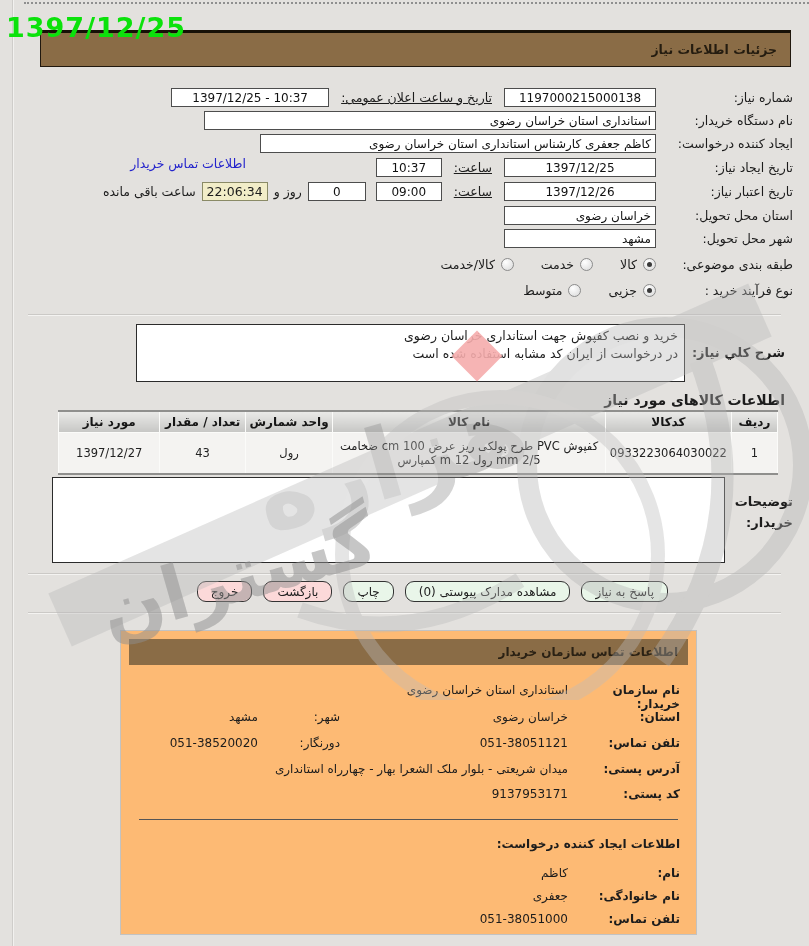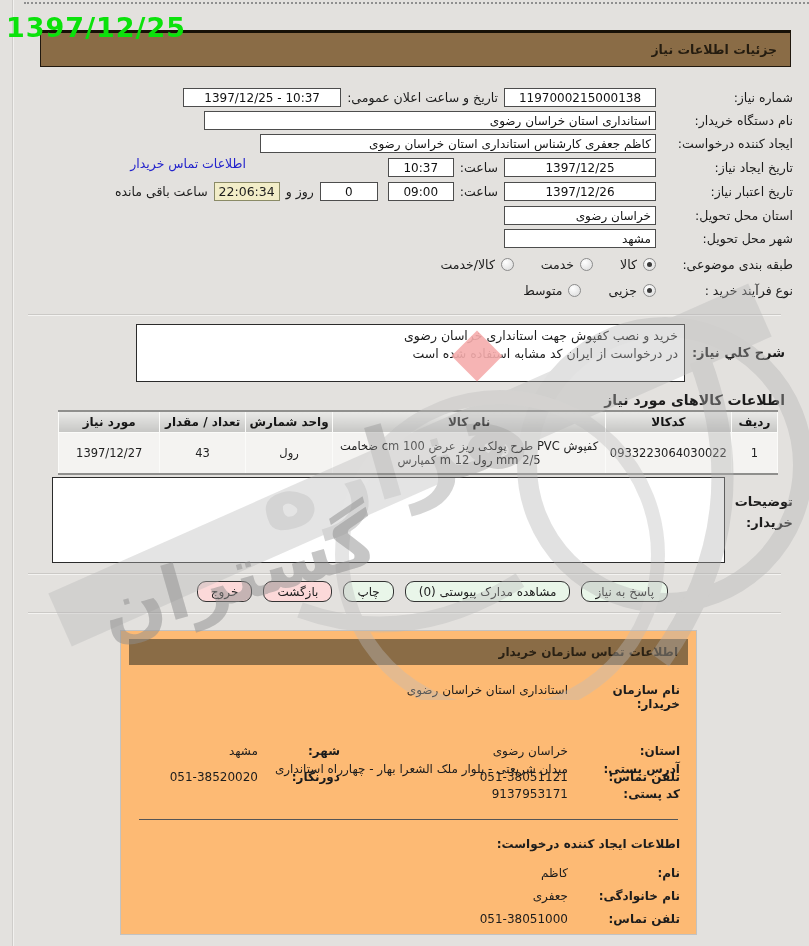--- a/index.html
+++ b/index.html
@@ -13,21 +13,21 @@
              display:flex;align-items:center;z-index:2;}
   .title-bar span{padding-right:13px;font-size:12.5px;font-weight:bold;color:#241c10;}
 
   
   .r{position:absolute;right:16px;display:flex;align-items:center;height:19px;font-size:12.5px;z-index:2;}
   .lbl{width:137px;padding-left:6px;box-sizing:border-box;}
   .inp{background:#fff;border:1px solid #4d4d4d;height:17px;box-sizing:content-box;
        font-family:inherit;font-size:12px;color:#111;padding:0 4px;}
   .inp.center{text-align:center;}
   .inp.rt{text-align:right;}
-  .mini-lbl{margin:0 6px;}
+  .mini-lbl{margin:0 12px;text-decoration:underline;}
   .link{color:#2323cc;font-size:12.5px;margin-right:14px;cursor:pointer;margin-top:40px;}
   .countdown{background:#f2edc8;border:1px solid #8a8a66;width:64px;height:17px;display:flex;
              align-items:center;justify-content:center;font-size:12.5px;direction:ltr;}
   .plain{margin:0 6px;}
 
   .radio{width:13px;height:13px;border-radius:50%;border:1px solid #8c8c8c;box-sizing:border-box;
          background:radial-gradient(circle at 35% 30%,#ffffff,#d8d8d8);display:inline-block;position:relative;}
   .radio.selected::after{content:'';position:absolute;top:3px;left:3px;width:5px;height:5px;border-radius:50%;background:#3a3a3a;}
   .opt{display:flex;align-items:center;margin-left:27px;}
   .opt-label{margin-right:6px;}
@@ -54,21 +54,21 @@
   .btn.green{background:#e9f6e9;}
   .btn.pink{background:#fcd9d9;}
 
   .panel{position:absolute;top:630px;left:120px;width:577px;height:305px;background:#fdba74;
          border:1px solid #c2c2c2;box-sizing:border-box;z-index:10;}
   .panel-bar{position:absolute;top:8px;right:8px;left:8px;height:26px;background:#8a6c46;display:flex;align-items:center;}
   .panel-bar span{padding-right:10px;font-size:12px;font-weight:bold;color:#2a2114;}
   .p-row{position:absolute;right:16px;left:16px;display:flex;font-size:12px;align-items:baseline;}
   .p-label{width:112px;font-weight:bold;flex-shrink:0;}
   .p-val{width:228px;flex-shrink:0;}
-  .p-label2{width:82px;font-weight:bold;flex-shrink:0;margin-top:34px;}
+  .p-label2{width:82px;font-weight:normal;flex-shrink:0;}
   .p-val2{flex:1;}
   .ltr{direction:ltr;unicode-bidi:isolate;text-align:right;}
   .p-divider{position:absolute;top:188px;right:18px;left:18px;border-top:1px solid #555;}
   .p-title{position:absolute;top:206px;right:16px;font-size:12px;font-weight:bold;}
 
   .watermark{position:absolute;top:280px;left:0;width:809px;height:420px;z-index:20;pointer-events:none;}
 </style>
 </head>
 <body>
 

